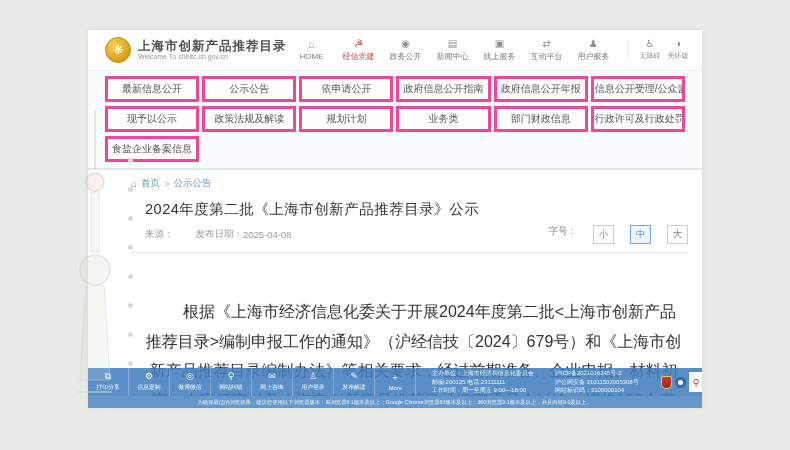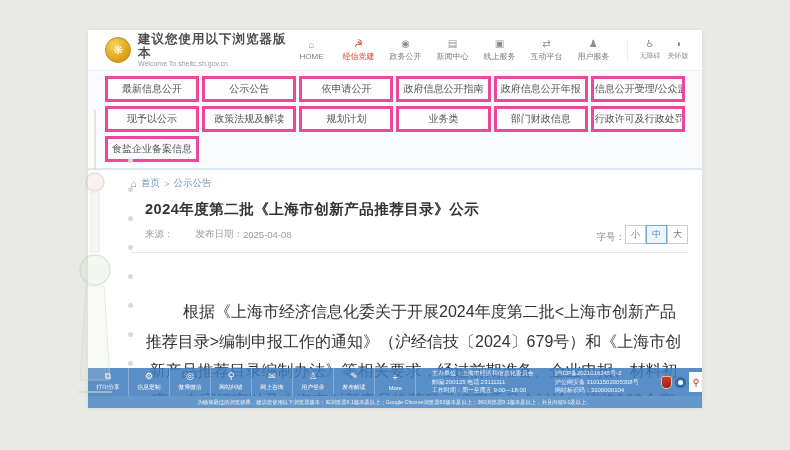--- a/index.html
+++ b/index.html
@@ -44,27 +44,27 @@
     border:3px solid #ec4899; background:#fdfdfd; color:#555;
     font-size:10px; text-align:center; padding:3px 1px; white-space:nowrap;
     overflow:hidden; cursor:pointer;
   }
   
   .crumbs { padding:7px 14px 3px 43px; font-size:9.5px; color:#6f93bb; display:flex; align-items:center; gap:4px; }
   .crumbs .homeic { font-size:10px; color:#5b87b5; }
   .crumbs .sep { color:#9db4cc; }
   
   .content { padding:0 14px 0 43px; }
-  .article-title { font-size:14.5px; font-weight:bold; color:#333; padding:7px 0 5px 14px; letter-spacing:.5px; }
+  .article-title { font-size:14.5px; font-weight:normal; color:#333; padding:7px 0 5px 14px; letter-spacing:.5px; }
   .meta-row {
     display:flex; align-items:center; padding:1px 0 8px 14px;
     border-bottom:1px solid #e7e7e7; font-size:9.5px; color:#9b9b9b;
   }
   .meta-row .datelabel { margin-left:22px;font-family:Liberation Serif, serif; }
-  .meta-right { margin-left:auto; display:flex; align-items:flex-end; gap:0; color:#8a8a8a; }
+  .meta-right { margin-left:auto; display:flex; align-items:flex-start; gap:16px; color:#8a8a8a; }
   .fs-btn { border:1px solid #ccc; background:#fff; font-size:9px; color:#777; padding:2px 5px; cursor:pointer; }
   .fs-btn.active { border-color:#72a8d9; background:#eef6fd; color:#4a88c0; }
   .body-text { margin-top:44px; padding:0 6px 0 14px; font-size:16px; line-height:1.85; color:#333;text-align:center; }
   .body-text p { text-indent:2em; }
   .p-date { margin-top:2px; }
   .p-contact { margin-top:13px; }
   
   .dotcol { position:absolute; left:40px; top:128px; width:6px; z-index:0; }
   .dotcol i { display:block; width:5px; height:5px; border-radius:50%; background:#d9d9d5; margin-bottom:24px; }
   
@@ -107,21 +107,21 @@
   <circle cx="17" cy="160" r="15" fill="rgba(209,224,200,.45)" stroke="#c3d2ba" stroke-width="1.5"></circle>
   <path d="M8 176 L2 270 L32 270 L26 176 Z" fill="rgba(214,226,205,.35)" stroke="#ccd8c4"></path>
   <line x1="0" y1="282" x2="34" y2="282" stroke="#ccd8c4" stroke-width="2"></line>
 </svg>
 
 <div class="page">
 
   <div class="header">
     <div class="logo">❋</div>
     <div class="site-title">
-      <div class="cn">建议您使用以下浏览器版本</div>
+      <div class="cn">上海市创新产品推荐目录</div>
       <div class="en">Welcome To sheitc.sh.gov.cn</div>
     </div>
     <div class="nav">
       <div class="nav-item">
         <span class="ic">⌂</span>
         <span class="lb">HOME</span>
       </div>
       <div class="nav-item active">
         <span class="ic">☭</span>
         <span class="lb">经信党建</span>

